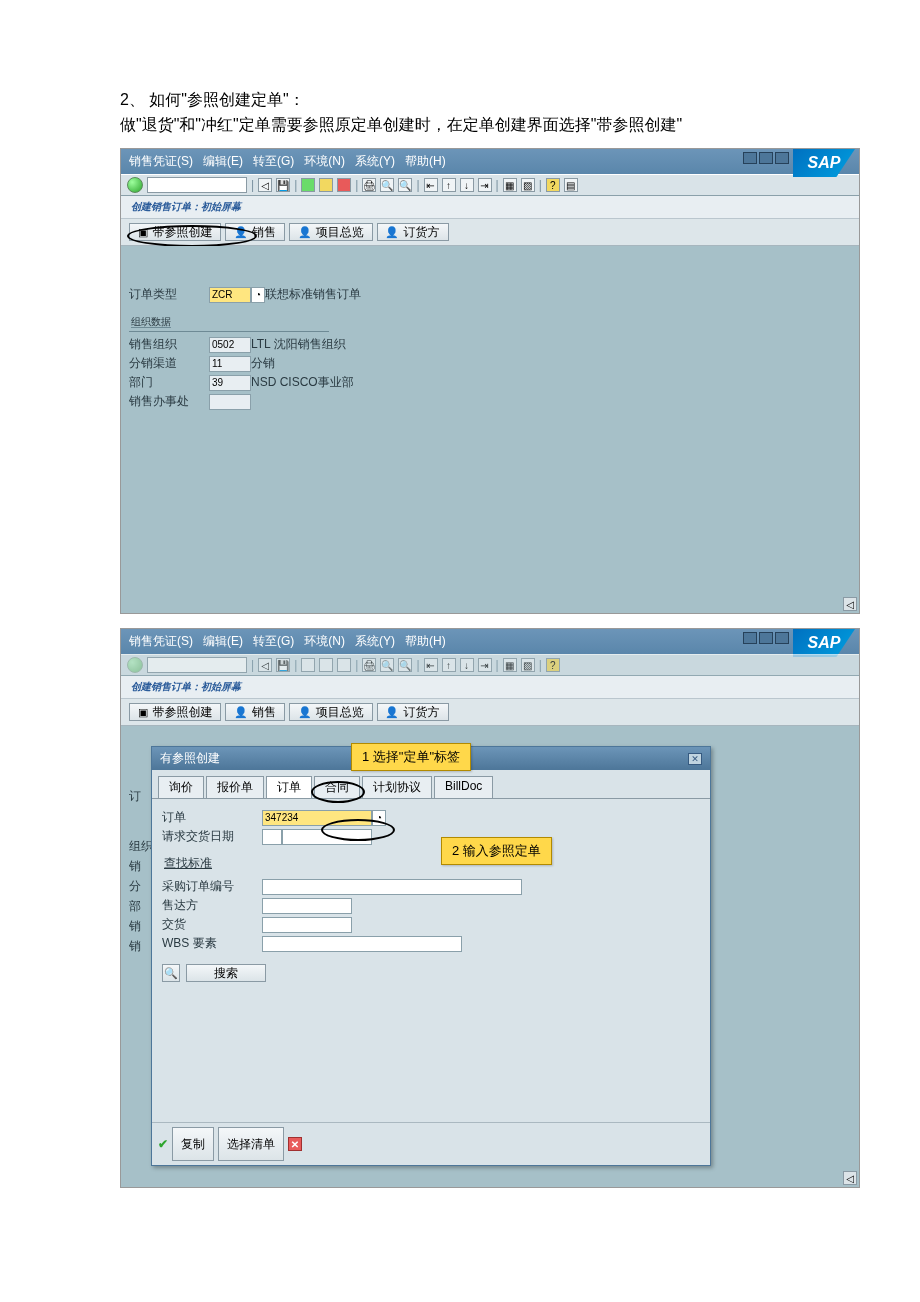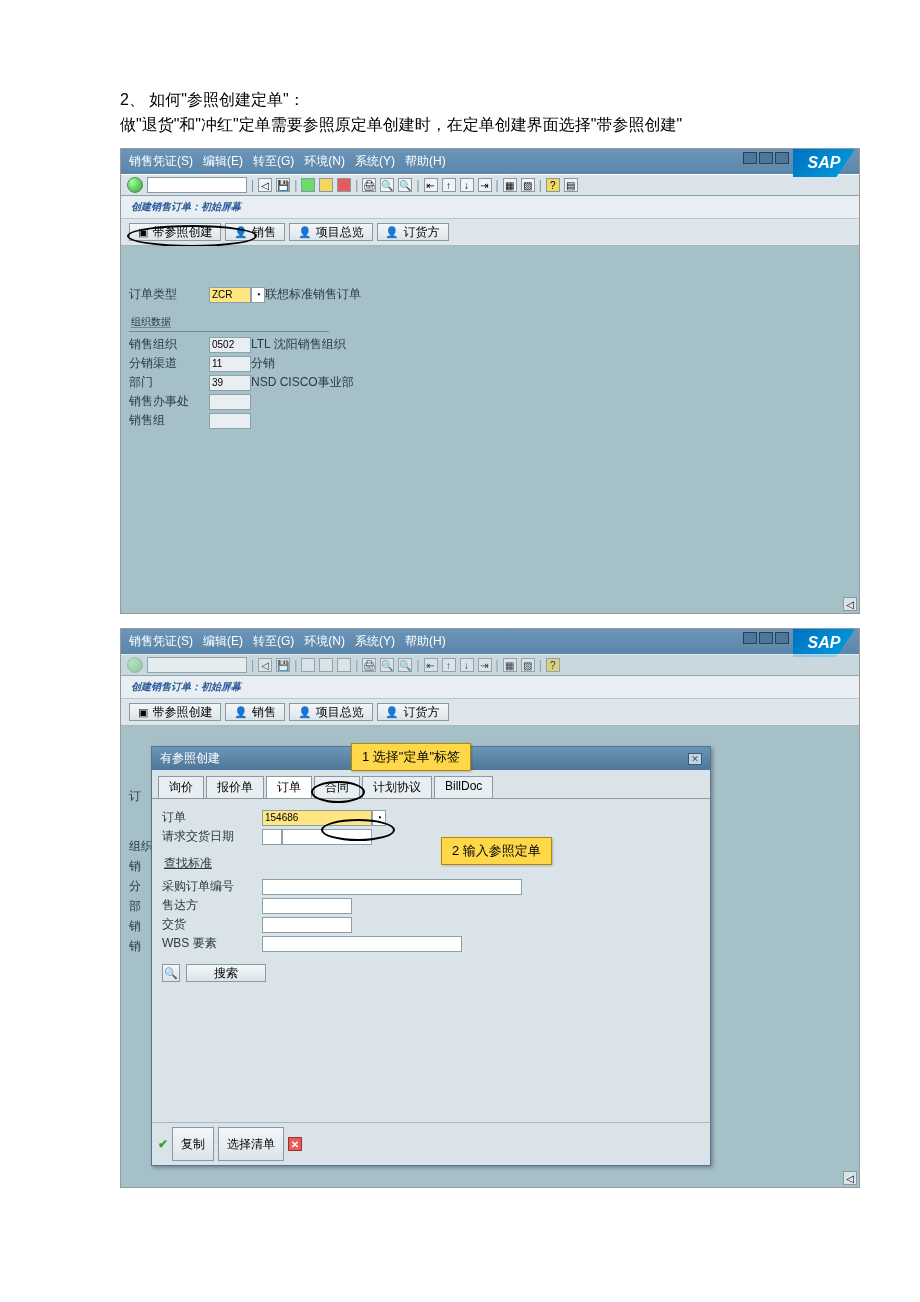--- a/index.html
+++ b/index.html
@@ -274,24 +274,20 @@
       </div>
       <div class="form-row">
         <span class="lbl">部门</span>
         <span class="fld" style="width:42px;">39</span>
         <span style="color:#2a3a42;">NSD CISCO事业部</span>
       </div>
       <div class="form-row">
         <span class="lbl">销售办事处</span>
         <span class="fld" style="width:42px;"></span>
       </div>
-      <div class="form-row">
-        <span class="lbl">销售组</span>
-        <span class="fld" style="width:42px;"></span>
-      </div>
     </div>
     <div class="scroll-corner">◁</div>
   </div>
 
   <div class="screenshot" style="height:560px;">
     <div class="menubar">
       <span class="menu-item">销售凭证(S)</span>
       <span class="menu-item">编辑(E)</span>
       <span class="menu-item">转至(G)</span>
       <span class="menu-item">环境(N)</span>
@@ -370,21 +366,21 @@
           <div class="tab">询价</div>
           <div class="tab">报价单</div>
           <div class="tab active">订单</div>
           <div class="tab">合同</div>
           <div class="tab">计划协议</div>
           <div class="tab">BillDoc</div>
         </div>
         <div class="dlg-body">
           <div class="form-row">
             <span class="lbl2">订单</span>
-            <span class="fld yellow" style="width:110px;">154686</span>
+            <span class="fld yellow" style="width:110px;">347234</span>
             <span class="fld white" style="width:14px;justify-content:center;">◔</span>
           </div>
           <div class="form-row">
             <span class="lbl2">请求交货日期</span>
             <span class="fld white" style="width:20px;"></span>
             <span class="fld white" style="width:90px;"></span>
           </div>
 
           <div class="search-heading">查找标准</div>
           <div class="form-row">

